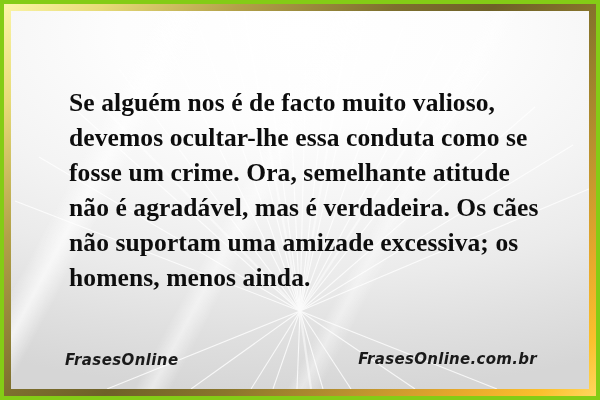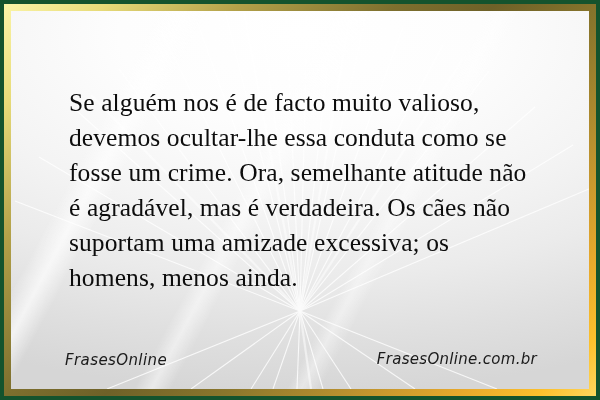--- a/index.html
+++ b/index.html
@@ -6,22 +6,23 @@
     margin: 0;
     padding: 0;
     background: #ffffff;
   }
 
   #quote-card {
     position: relative;
     width: 600px;
     height: 400px;
     overflow: hidden;
-    background: #14532d;
+    background: #84cc16;
     font-family: "Liberation Serif", "DejaVu Serif", serif;
+    font-weight: bold;
   }
 
   
   .frame {
     position: absolute;
     left: 4px;
     top: 4px;
     right: 4px;
     bottom: 4px;
     background: linear-gradient(135deg,

